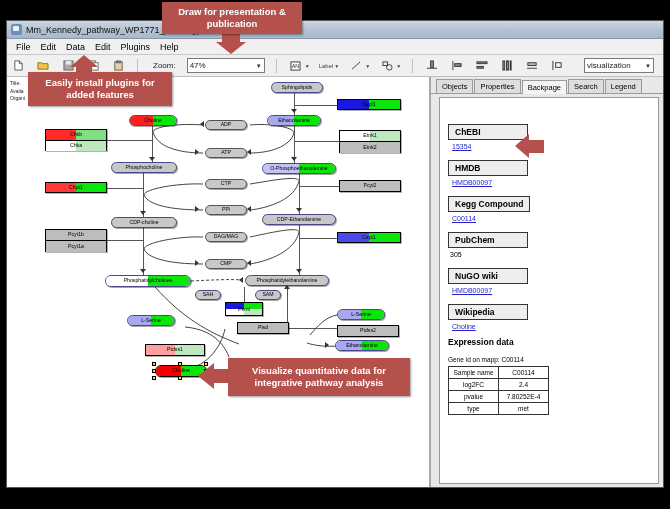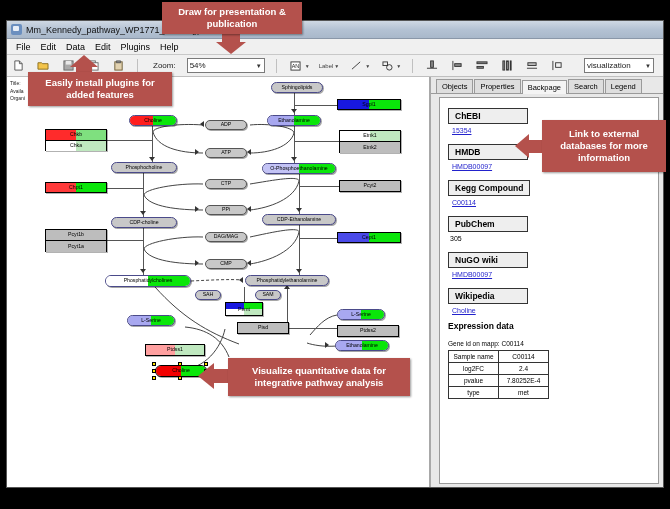--- a/index.html
+++ b/index.html
@@ -166,21 +166,21 @@
   .tab {
     font-size: 7.5px; padding: 2px 5px 2px 5px;
     background: #dedede; border: 1px solid #9a9a9a; border-bottom: none;
     color: #000; line-height: 1.2;
   }
   .tab.active { background: #f4f4f4; font-weight: normal; position: relative; top: 1px; }
 
   .backpage {
     flex: 1; background: #fff; margin: 3px 4px 3px 8px;
     border: 1px solid #9a9a9a; overflow: hidden;
-    position: relative; padding: 7px 8px;
+    position: relative; padding: 23px 8px;
   }
   .db-header {
     display: inline-block; min-width: 80px;
     background: #eeeeee; border: 1px solid #333;
     font-size: 8.5px; font-weight: bold; color: #000;
     padding: 2px 6px; margin-bottom: 3px;
   }
   .db-link {
     font-size: 7px; color: #2222cc; text-decoration: underline;
     display: block; margin: 0 0 7px 4px;
@@ -254,21 +254,21 @@
       <div class="tbtn">
         <svg width="11" height="11" viewBox="0 0 12 12">
             <rect x="2" y="2" width="8" height="9" fill="#e2d2b0" stroke="#6b5a33"></rect>
             <rect x="4" y="1" width="4" height="2" fill="#999" stroke="#555"></rect>
           </svg>
       </div>
 
       <div class="tsep"></div>
       <div class="zoom-label">Zoom:</div>
       <div class="zoom-combo">
-        <span>54%</span>
+        <span>47%</span>
         <span class="combo-arrow">▼</span>
       </div>
 
       <div class="tsep"></div>
       <div class="dropbtn">
         <span class="tbtn">
           <svg width="11" height="10" viewBox="0 0 12 11">
               <rect x="1" y="1" width="10" height="9" fill="#fff" stroke="#333"></rect>
               <text x="6" y="8" font-size="6" text-anchor="middle" fill="#222">AN</text>
             </svg>
@@ -671,23 +671,20 @@
   </div>
   <div class="stem" style="left:222px; top:34px; width:18px; height:8px;"></div>
   <div class="arrow-tri" style="left:216px; top:42px; border-left:15px solid transparent; border-right:15px solid transparent; border-top:12px solid #b4514c;"></div>
 
   <div class="callout" style="left:28px; top:72px; width:144px; height:34px; font-size:9.5px;">
     <span>Easily install plugins for added features</span>
   </div>
   <div class="stem" style="left:76px; top:66px; width:16px; height:8px;"></div>
   <div class="arrow-tri" style="left:70px; top:55px; border-left:14px solid transparent; border-right:14px solid transparent; border-bottom:12px solid #b4514c;"></div>
 
-  <div class="callout" style="left:542px; top:120px; width:124px; height:52px; font-size:9.5px;">
-    <span>Link  to external databases  for more information</span>
-  </div>
   <div class="stem" style="left:528px; top:140px; width:16px; height:13px;"></div>
   <div class="arrow-tri" style="left:515px; top:134px; border-top:12px solid transparent; border-bottom:12px solid transparent; border-right:14px solid #b4514c;"></div>
 
   <div class="callout" style="left:228px; top:358px; width:182px; height:38px; font-size:9.5px;">
     <span>Visualize quantitative data  for integrative pathway analysis</span>
   </div>
   <div class="stem" style="left:214px; top:369px; width:16px; height:14px;"></div>
   <div class="arrow-tri" style="left:198px; top:363px; border-top:13px solid transparent; border-bottom:13px solid transparent; border-right:16px solid #b4514c;"></div>
 
 </div>

